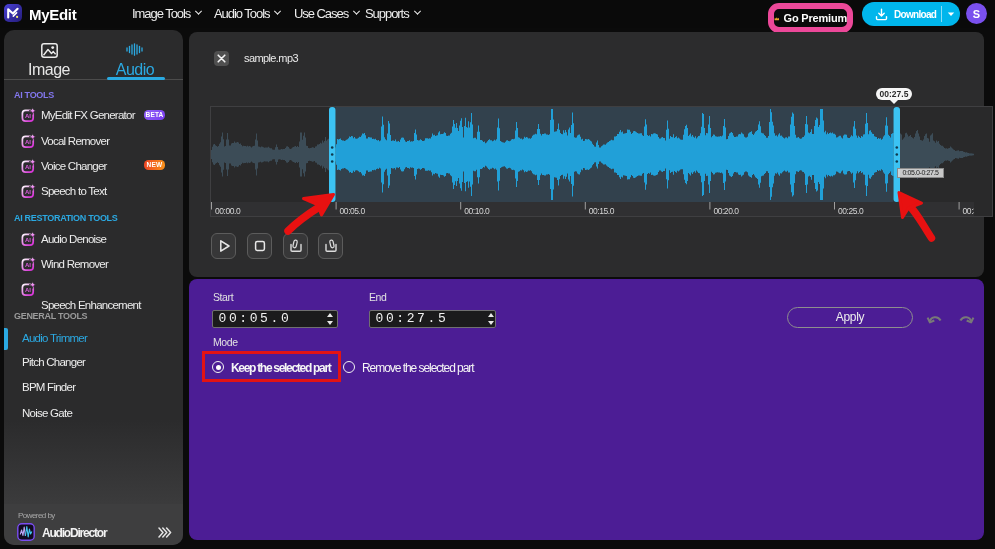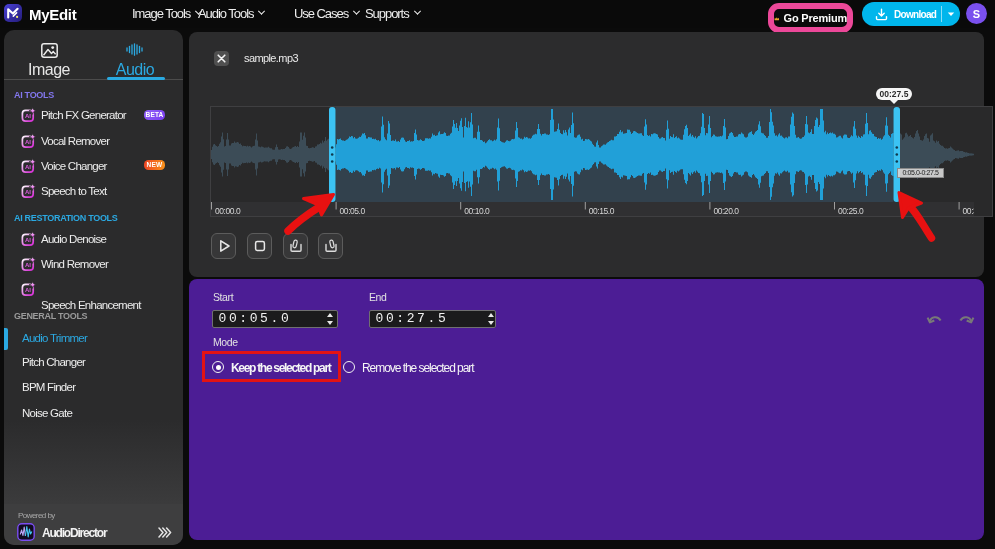--- a/index.html
+++ b/index.html
@@ -76,21 +76,21 @@
 <div id="topbar" class="abs"></div>
 <div id="logo" class="abs">
   <svg width="18" height="18" viewBox="0 0 18 18">
     <path d="M4.2 13.5 V5.2 L8.9 9.6 L13.6 4.8" fill="none" stroke="#fff" stroke-width="2.1" stroke-linecap="round" stroke-linejoin="round"></path>
     <path d="M9.3 12.1 L12.6 8.8" stroke="#fff" stroke-width="1.6" stroke-linecap="round"></path>
     <circle cx="13.1" cy="12.9" r="1.1" fill="#f5e96a"></circle>
   </svg>
 </div>
 <div id="brand" class="abs">MyEdit</div>
 <div class="nav abs" style="left:132px;">Image Tools<span class="chev"></span></div>
-<div class="nav abs" style="left:198px;">Audio Tools<span class="chev"></span></div>
+<div class="nav abs" style="left:214px;">Audio Tools<span class="chev"></span></div>
 <div class="nav abs" style="left:294px;">Use Cases<span class="chev"></span></div>
 <div class="nav abs" style="left:365px;">Supports<span class="chev"></span></div>
 <div id="gopremium" class="abs">
   <svg width="14" height="11" viewBox="0 0 14 11">
     <path d="M1.2 9.2 L2 3.4 L4.9 6 L7 2.2 L9.1 6 L12 3.4 L12.8 9.2 Z" fill="#eda72c"></path>
     <rect x="1.7" y="9.6" width="10.6" height="1.2" rx="0.5" fill="#eda72c"></rect>
   </svg>
   <span>Go Premium</span>
 </div>
 <div id="dlbtn" class="abs">
@@ -134,21 +134,21 @@
   <div class="seclab abs" style="left:10px; top:60px; color:#8377ee;">AI TOOLS</div>
 </div>
 <div id="sidebar2" class="abs" style="left:4px; top:30px; width:179px; height:515px; pointer-events:none;">
 <div class="abs" style="left:17px; top:77px;">
       <svg width="16" height="16" viewBox="0 0 16 16">
 <rect x="1.4" y="3.4" width="10.8" height="10.8" rx="3.2" fill="none" stroke="url(#gm)" stroke-width="1.7"></rect>
 <text x="6.9" y="11.3" font-size="6" font-weight="bold" fill="#db59dd" text-anchor="middle" font-family="Liberation Sans, sans-serif">AI</text>
 <path d="M11.7 0 C12 2.5 12.55 3.05 15.3 3.75 C12.55 4.45 12 5 11.7 7.5 C11.4 5 10.85 4.45 8.1 3.75 C10.85 3.05 11.4 2.5 11.7 0 Z" fill="url(#gm2)" stroke="#2b2b2c" stroke-width="0.7"></path>
 </svg>
     </div>
-<div class="item abs" style="left:37px; top:77px; line-height:16px;">Pitch FX Generator</div>
+<div class="item abs" style="left:37px; top:77px; line-height:16px;">MyEdit FX Generator</div>
 <div class="badge bbeta abs" style="left:140px; top:80px;">BETA</div>
 
 <div class="abs" style="left:17px; top:103px;">
       <svg width="16" height="16" viewBox="0 0 16 16">
 <rect x="1.4" y="3.4" width="10.8" height="10.8" rx="3.2" fill="none" stroke="url(#gm)" stroke-width="1.7"></rect>
 <text x="6.9" y="11.3" font-size="6" font-weight="bold" fill="#db59dd" text-anchor="middle" font-family="Liberation Sans, sans-serif">AI</text>
 <path d="M11.7 0 C12 2.5 12.55 3.05 15.3 3.75 C12.55 4.45 12 5 11.7 7.5 C11.4 5 10.85 4.45 8.1 3.75 C10.85 3.05 11.4 2.5 11.7 0 Z" fill="url(#gm2)" stroke="#2b2b2c" stroke-width="0.7"></path>
 </svg>
     </div>
 <div class="item abs" style="left:37px; top:103px; line-height:16px;">Vocal Remover</div>
@@ -328,20 +328,21 @@
   <div class="abs" style="left:138px; top:34px;">
       <div class="spin up"></div>
       <div class="spin dn" style="margin-top:4px;"></div>
     </div>
   <div class="flabel abs" style="left:180px; top:12px;">End</div>
   <div class="tinput abs" style="left:180px; width:127px;">00:27.5</div>
   <div class="abs" style="left:299px; top:34px;">
       <div class="spin up"></div>
       <div class="spin dn" style="margin-top:4px;"></div>
     </div>
+  <div id="applybtn" class="abs">Apply</div>
   <svg class="abs" style="left:737px; top:33px;" width="18" height="13" viewBox="0 0 18 13">
     <path d="M3.6 9.6 C5.2 4.6 11.8 3.4 14.6 8.6" fill="none" stroke="#787878" stroke-width="2.1"></path>
     <path d="M1.6 5.6 L3.9 10.4 L8.3 8.5" fill="none" stroke="#787878" stroke-width="2.1" stroke-linejoin="round"></path>
   </svg>
   <svg class="abs" style="left:768px; top:33px;" width="18" height="13" viewBox="0 0 18 13">
     <g transform="scale(-1,1) translate(-18,0)">
       <path d="M3.6 9.6 C5.2 4.6 11.8 3.4 14.6 8.6" fill="none" stroke="#787878" stroke-width="2.1"></path>
       <path d="M1.6 5.6 L3.9 10.4 L8.3 8.5" fill="none" stroke="#787878" stroke-width="2.1" stroke-linejoin="round"></path>
     </g>
   </svg>

